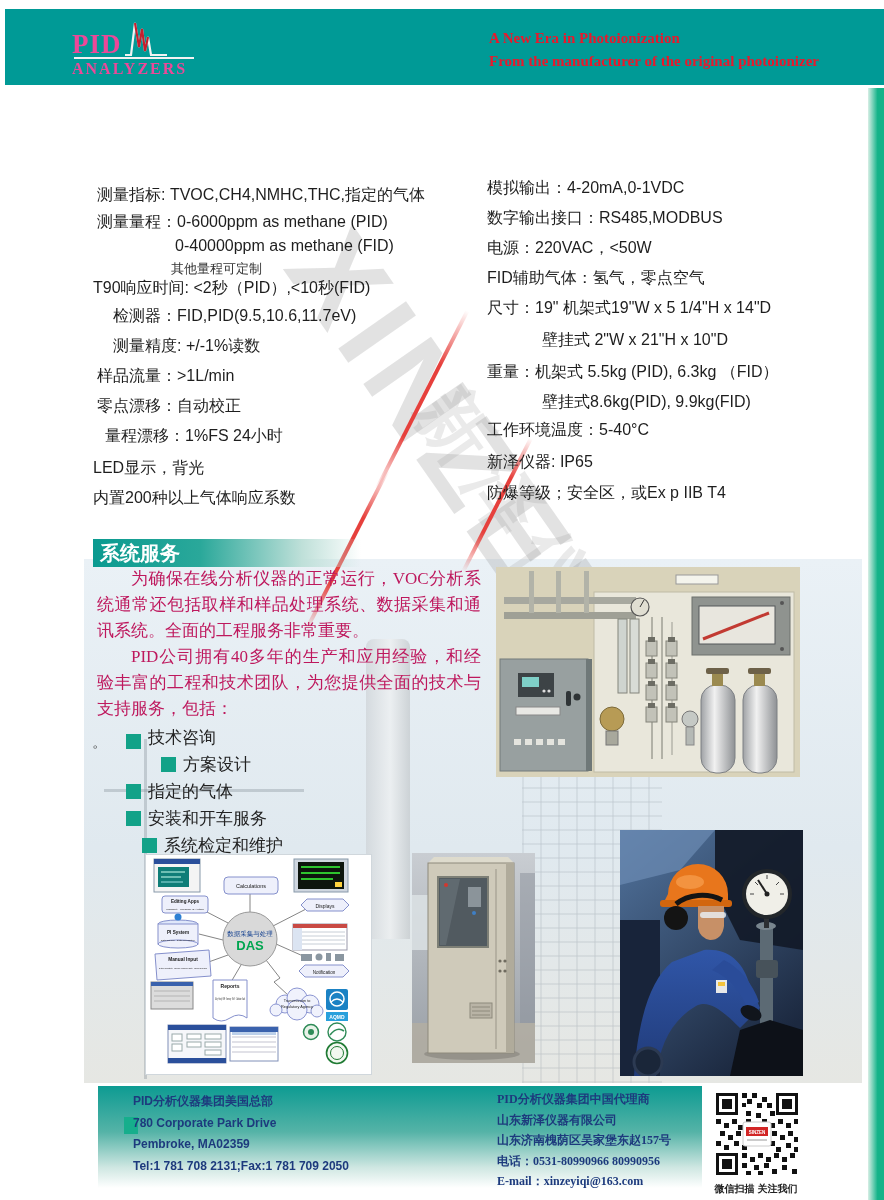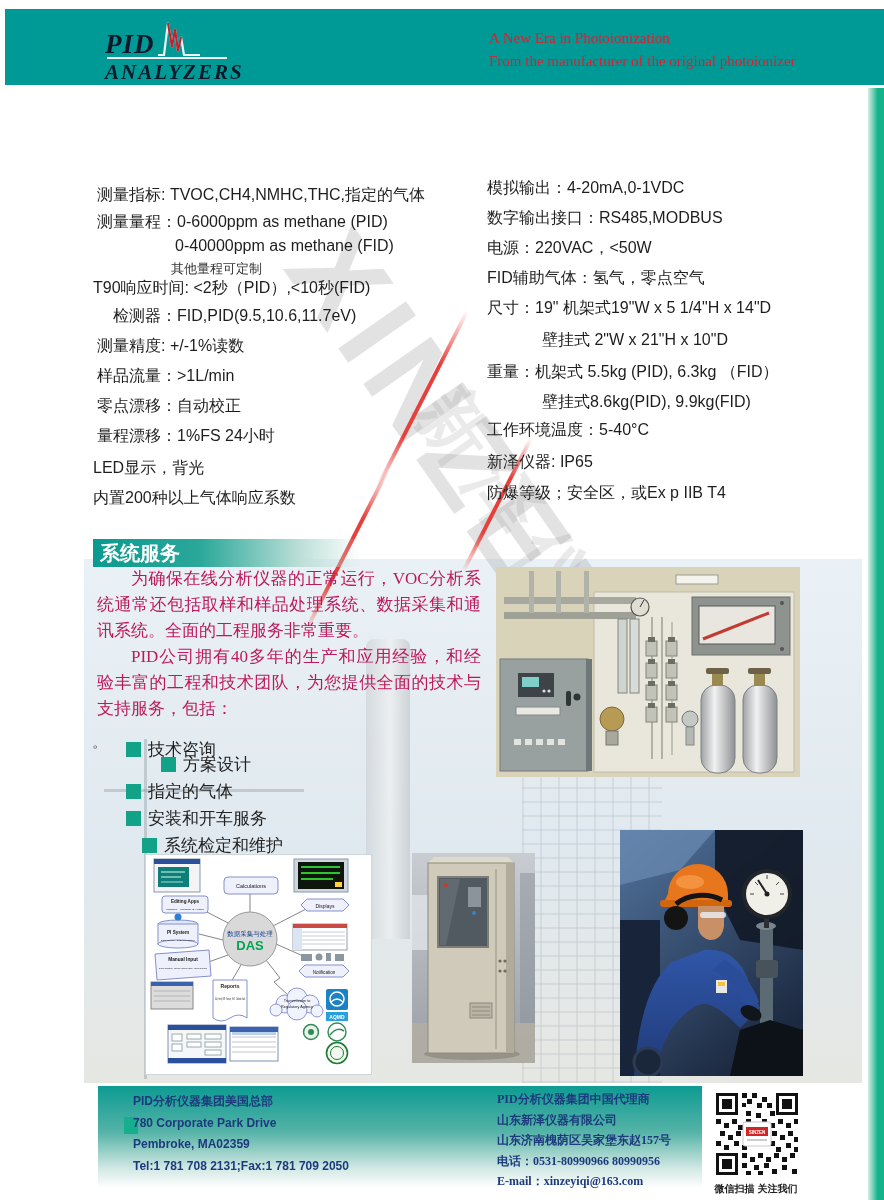--- a/index.html
+++ b/index.html
@@ -1,26 +1,26 @@
 <!DOCTYPE html>
 <html><head>
 <meta charset="utf-8">
 <style>
   html,body{margin:0;padding:0;background:#ffffff;}
   .page{position:relative;width:884px;height:1200px;background:#ffffff;overflow:hidden;
         font-family:"Liberation Sans",sans-serif;}
   
   .banner{position:absolute;left:5px;top:9px;width:879px;height:76px;background:#009A96;}
-  .logo{position:absolute;left:105px;top:17px;width:150px;color:#0f172a;
-        font-family:"Liberation Serif",serif;font-style:italic;font-weight:bold;}
+  .logo{position:absolute;left:72px;top:17px;width:150px;color:#ec4899;
+        font-family:"Liberation Serif",serif;font-weight:bold;}
   .logo-row{display:flex;align-items:flex-end;}
   .logo-pid{font-size:27px;line-height:26px;letter-spacing:1px;}
   .logo-underline{position:absolute;left:2px;top:40px;width:120px;height:2px;background:#f2f2f2;}
-  .logo-analyzers{font-size:21px;letter-spacing:2px;margin-top:3px;}
-  .tagline{position:absolute;left:489px;color:#e8192c;font-weight:normal;font-size:15px;
+  .logo-analyzers{font-size:16px;letter-spacing:2px;margin-top:3px;}
+  .tagline{position:absolute;left:489px;color:#e8192c;font-weight:bold;font-size:15px;
            font-family:"Liberation Serif",serif;}
   
   .sec-bar{position:absolute;left:93px;width:268px;height:28px;color:#ffffff;font-weight:bold;
            font-size:20px;line-height:28px;padding-left:7px;box-sizing:border-box;
            background:linear-gradient(90deg,#0a9a90 0%,#2aa89a 40%,#bfe0d9 78%,rgba(255,255,255,0) 100%);}
   
   .sline{position:absolute;font-size:16px;color:#1e1e1e;white-space:nowrap;}
   .sline.small{font-size:13px;color:#333;}
   
   .svc-bg{position:absolute;left:84px;top:559px;width:778px;height:524px;
@@ -90,24 +90,24 @@
   <div class="strip"></div>
 
 
   <div style="position:absolute;left:93px;top:175px;z-index:2;">
     <div class="sline" style="top:10px;left:4px">测量指标: TVOC,CH4,NMHC,THC,指定的气体</div>
     <div class="sline" style="top:37px;left:4px">测量量程：0-6000ppm as methane (PID)</div>
     <div class="sline" style="top:62px;left:82px">0-40000ppm as methane  (FID)</div>
     <div class="sline small" style="top:85px;left:78px">其他量程可定制</div>
     <div class="sline" style="top:103px;left:0px">T90响应时间: &lt;2秒（PID）,&lt;10秒(FID)</div>
     <div class="sline" style="top:131px;left:20px">检测器：FID,PID(9.5,10.6,11.7eV)</div>
-    <div class="sline" style="top:161px;left:4px">测量精度: +/-1%读数</div>
+    <div class="sline" style="top:161px;left:20px">测量精度: +/-1%读数</div>
     <div class="sline" style="top:191px;left:4px">样品流量：&gt;1L/min</div>
     <div class="sline" style="top:221px;left:4px">零点漂移：自动校正</div>
-    <div class="sline" style="top:251px;left:4px">量程漂移：1%FS 24小时</div>
+    <div class="sline" style="top:251px;left:12px">量程漂移：1%FS 24小时</div>
     <div class="sline" style="top:283px;left:0px">LED显示，背光</div>
     <div class="sline" style="top:313px;left:0px">内置200种以上气体响应系数</div>
   </div>
 
   <div style="position:absolute;left:487px;top:175px;z-index:2;">
     <div class="sline" style="top:3px;left:0px">模拟输出：4-20mA,0-1VDC</div>
     <div class="sline" style="top:33px;left:0px">数字输出接口：RS485,MODBUS</div>
     <div class="sline" style="top:63px;left:0px">电源：220VAC，&lt;50W</div>
     <div class="sline" style="top:93px;left:0px">FID辅助气体：氢气，零点空气</div>
     <div class="sline" style="top:123px;left:0px">尺寸：19" 机架式19"W x 5 1/4"H x 14"D</div>
@@ -123,21 +123,21 @@
     <div class="chimney"></div>
     <div class="lattice"></div>
     <div class="pole" style="left:20px;top:230px;width:200px;height:3px;"></div>
     <div class="pole" style="left:60px;top:180px;width:3px;height:340px;"></div>
   </div>
   <div class="sec-bar" style="top:527px;z-index:2;margin-top:12px;">系统服务</div>
   <div class="svc-para" style="left:97px;top:566px;z-index:2;">为确保在线分析仪器的正常运行，VOC分析系统通常还包括取样和样品处理系统、数据采集和通讯系统。全面的工程服务非常重要。</div>
   <div class="svc-para" style="left:97px;top:644px;z-index:2;">PID公司拥有40多年的生产和应用经验，和经验丰富的工程和技术团队，为您提供全面的技术与支持服务，包括：</div>
   <div class="stray" style="left:92px;top:733px;z-index:2;">。</div>
   <div class="bullets" style="z-index:2;">
-    <div class="bullet" style="top:12px;">
+    <div class="bullet" style="top:0px;align-items:flex-end;">
         <span class="bsq"></span>
         <span class="blabel">技术咨询</span>
       </div>
     <div class="bullet" style="top:27px;margin-left:35px;">
         <span class="bsq"></span>
         <span class="blabel">方案设计</span>
       </div>
     <div class="bullet" style="top:54px;">
         <span class="bsq"></span>
         <span class="blabel">指定的气体</span>

